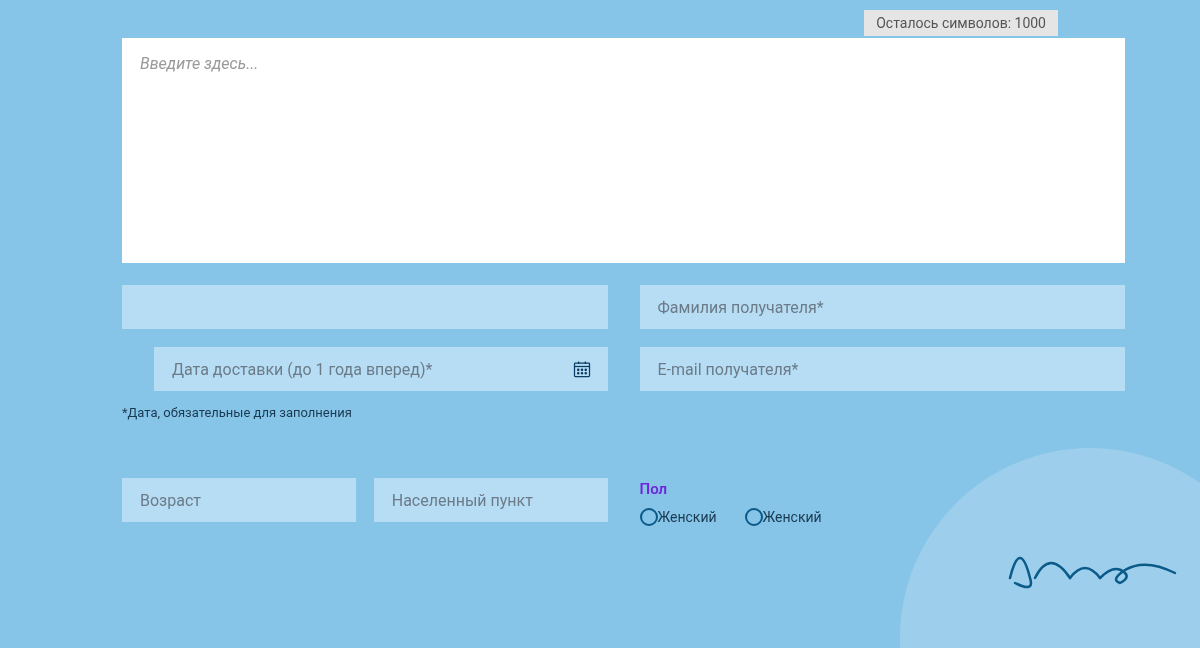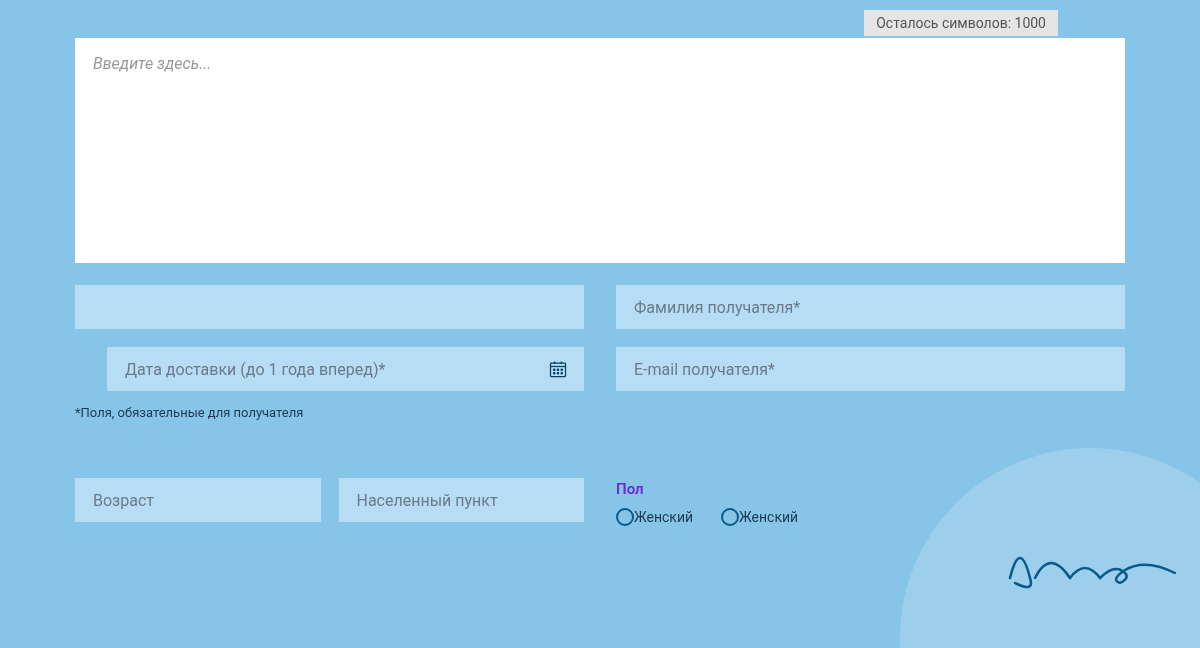--- a/index.html
+++ b/index.html
@@ -11,20 +11,21 @@
       font-family: -apple-system, BlinkMacSystemFont, 'Segoe UI', Roboto, Helvetica, Arial, sans-serif;
       background-color: #87c5e8;
       width: 1200px;
       height: 648px;
       position: relative;
       overflow: hidden;
     }
     .container {
       padding: 38px 75px 0 75px;
       position: relative;
+      margin-left: 47px;
     }
     .char-counter {
       position: absolute;
       top: 10px;
       right: 142px;
       background-color: #e5e5e5;
       padding: 5px 12px;
       font-size: 14px;
       color: #555;
     }
@@ -184,21 +185,21 @@
         <circle cx="16.5" cy="13" r="0.8" fill="currentColor"></circle>
         <circle cx="7.5" cy="17" r="0.8" fill="currentColor"></circle>
         <circle cx="12" cy="17" r="0.8" fill="currentColor"></circle>
         <circle cx="16.5" cy="17" r="0.8" fill="currentColor"></circle>
       </svg>
     </div>
 
     <input type="text" class="input-field" placeholder="E-mail получателя*" style="">
   </div>
 
-  <div class="required-note">*Поля, обязательные для получателя</div>
+  <div class="required-note">*Дата, обязательные для заполнения</div>
 
   <div class="secondary-grid">
     <div class="left-column">
       <input type="text" class="input-field" placeholder="Возраст" style="">
 
       <input type="text" class="input-field" placeholder="Населенный пункт" style="">
     </div>
 
     <div class="gender-section">
       <div class="gender-label">Пол</div>

